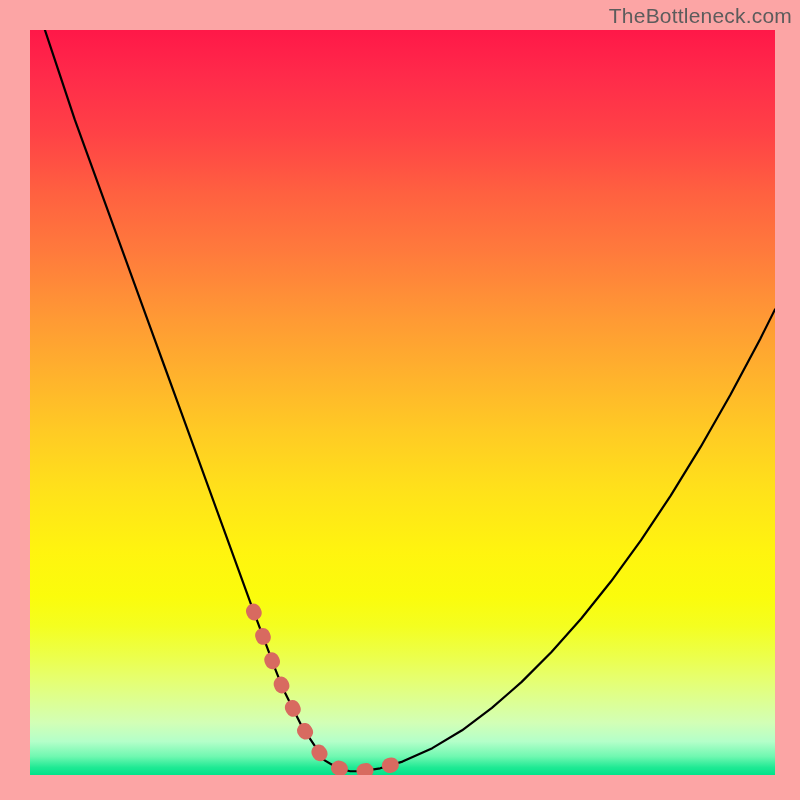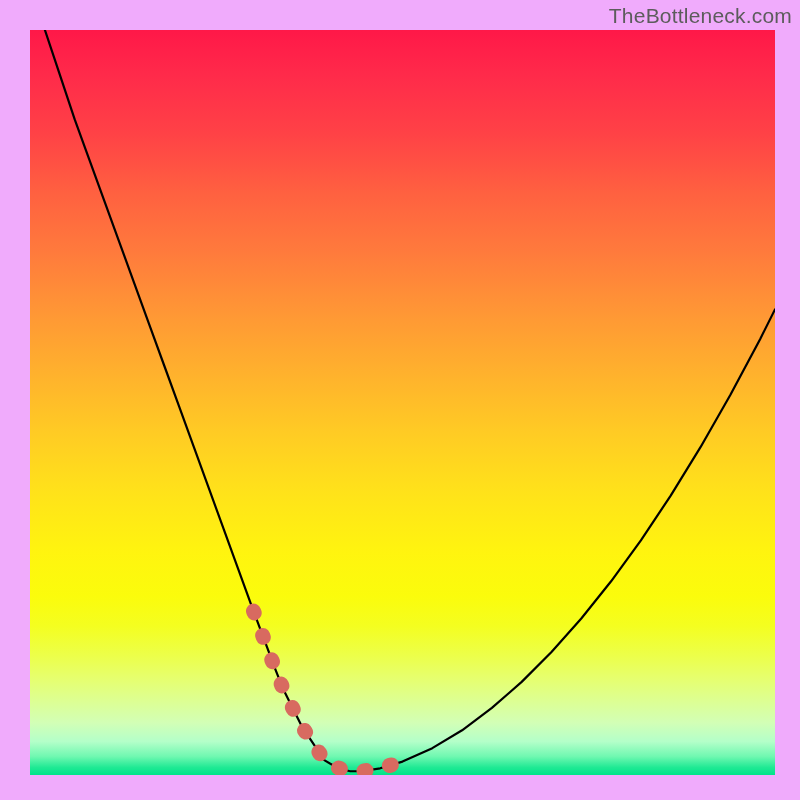--- a/index.html
+++ b/index.html
@@ -8,21 +8,21 @@
     width: 800px;
     height: 800px;
     overflow: hidden;
     background: #000;
     font-family: Arial, Helvetica, sans-serif;
   }
   .frame {
     position: absolute;
     left: 0; top: 0;
     width: 800px; height: 800px;
-    background: #f0abfc;
+    background: #fca5a5;
   }
   .plot {
     position: absolute;
     left: 30px;
     top: 30px;
     width: 745px;
     height: 745px;
     overflow: hidden;
   }
   .gradient {

